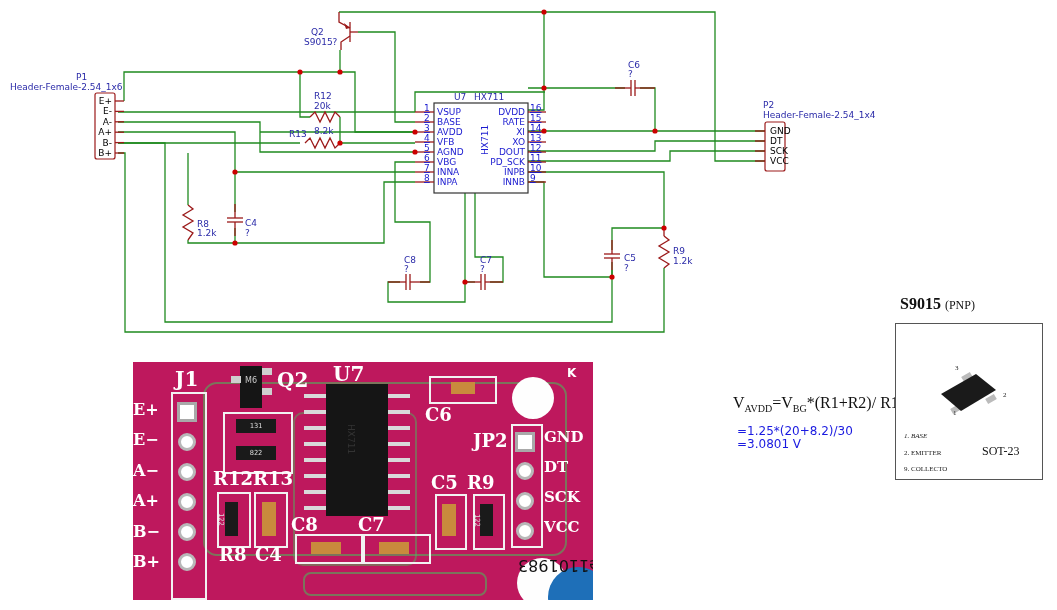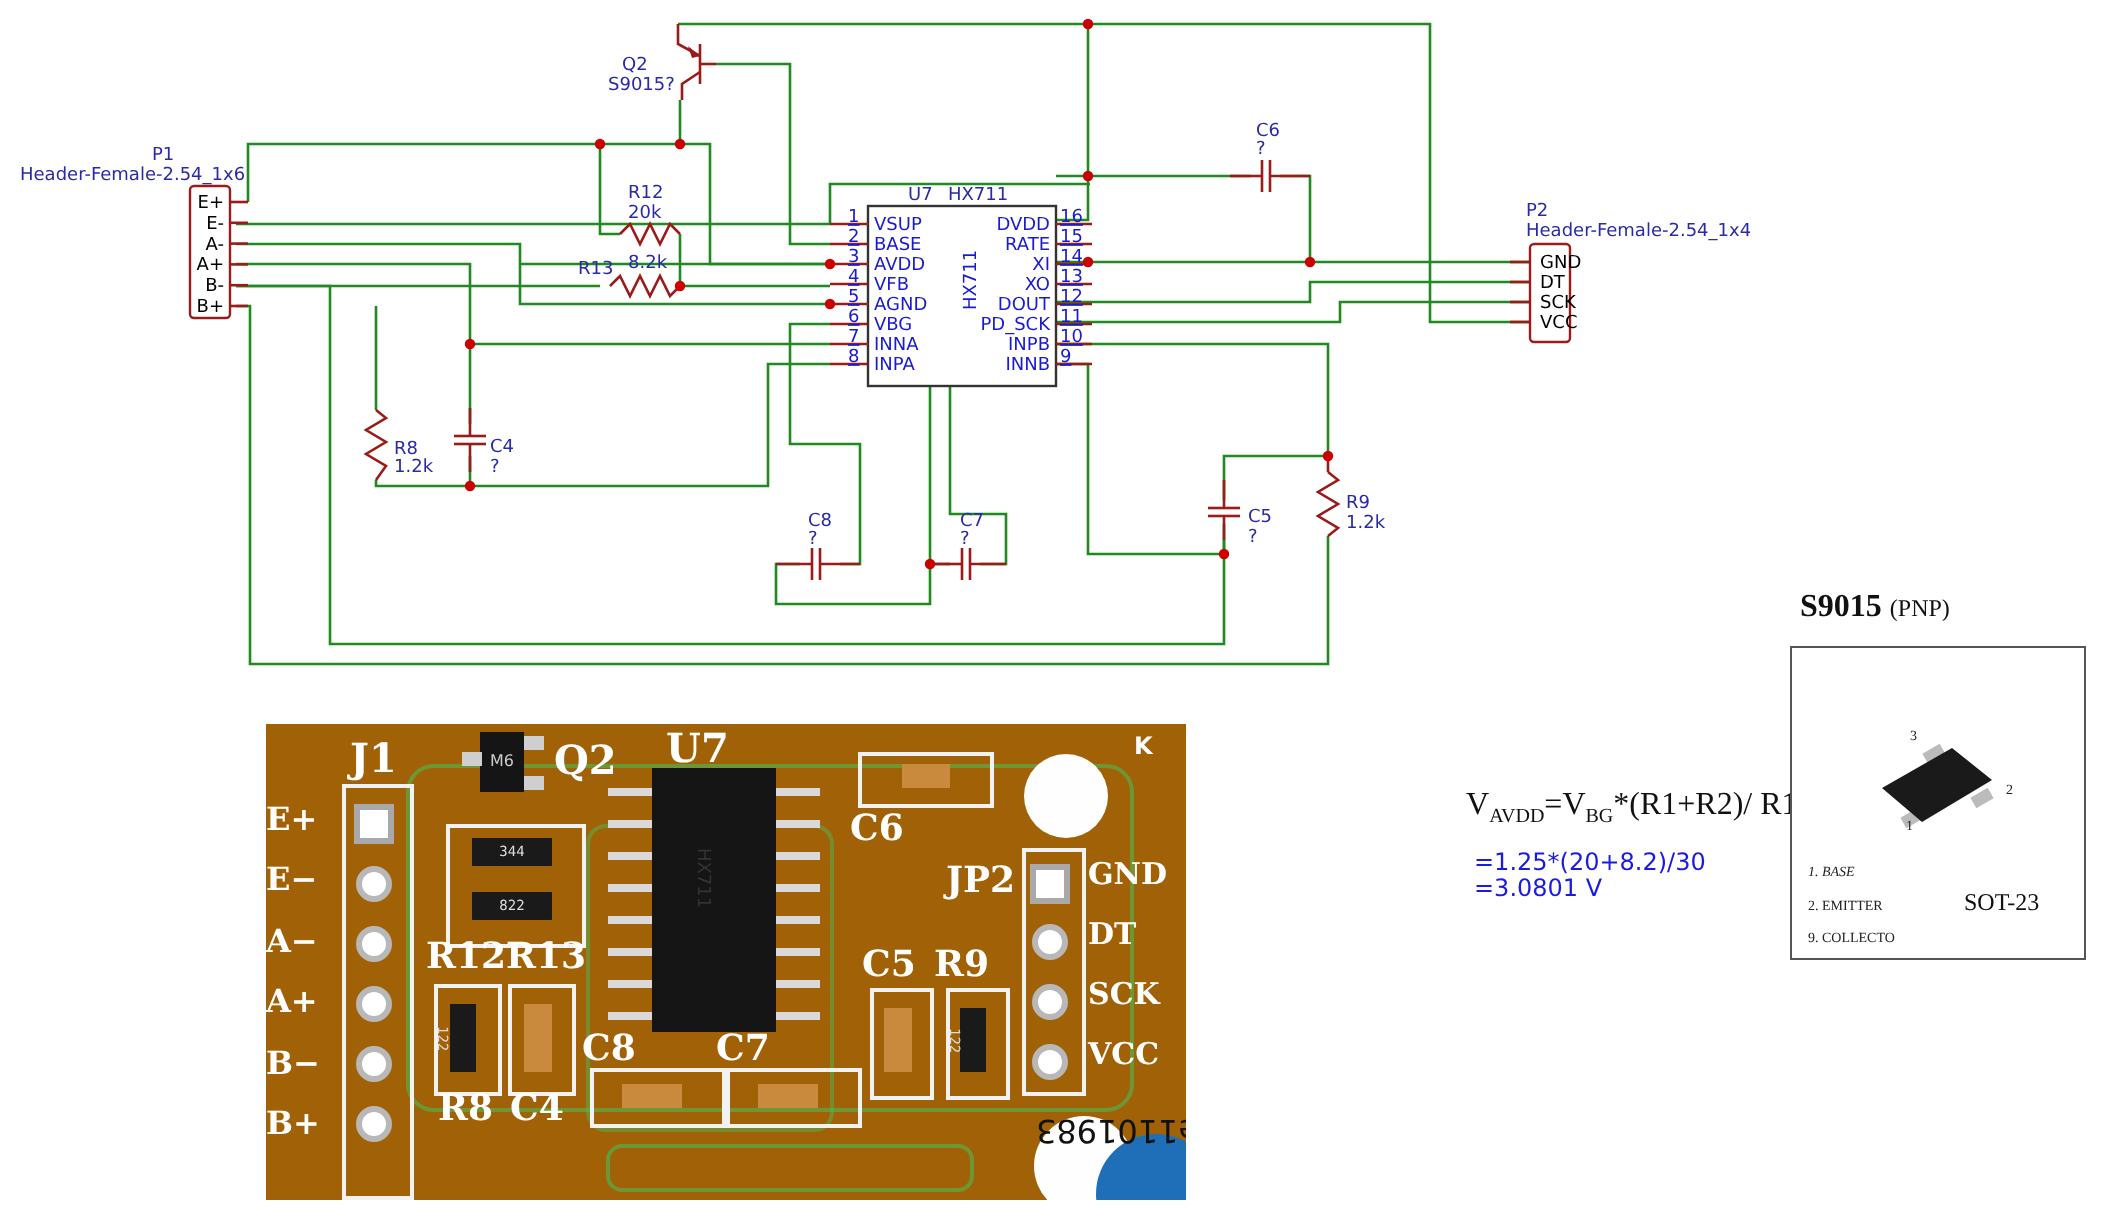--- a/index.html
+++ b/index.html
@@ -10,21 +10,21 @@
   .comp { stroke: #9b1a1a; stroke-width: 1.3; fill: none; }
   .junc { fill: #cc0000; }
   .lbl { fill: #2a2aa8; font-family: "DejaVu Sans", sans-serif; font-size: 9px; }
   .pinnum { fill: #1a1ad0; font-family: "DejaVu Sans", sans-serif; font-size: 9px; text-decoration: underline; }
   .pinname { fill: #1a1ad0; font-family: "DejaVu Sans", sans-serif; font-size: 9px; }
   .hdrtxt { fill: #000; font-family: "DejaVu Sans", sans-serif; font-size: 9px; }
   .ic { stroke: #333; stroke-width: 1.2; fill: #ffffff; }
   .hdrbox { stroke: #9b1a1a; stroke-width: 1.2; fill: #fff; }
 
   
-  #pcb { position: absolute; left: 133px; top: 362px; width: 460px; height: 238px; background: #a16207; overflow: hidden; }
+  #pcb { position: absolute; left: 133px; top: 362px; width: 460px; height: 238px; background: #be185d; overflow: hidden; }
   .silk { position: absolute; color: #ffffff; font-family: "DejaVu Serif", serif; font-weight: bold; }
   .silkbox { position: absolute; border: 2px solid #f2f2f2; }
   .pad { position: absolute; width: 18px; height: 18px; border-radius: 50%; background: #fff; border: 3px solid #b8b8b8; box-sizing: border-box; }
   .sqpad { position: absolute; width: 20px; height: 20px; background: #fff; border: 3px solid #a9a9a9; box-sizing: border-box; }
   .smd-r { position: absolute; background: #1a1a1a; color: #ddd; font-family: "DejaVu Sans Mono", monospace; font-size: 7px; text-align: center; }
   .smd-c { position: absolute; background: #c98a3d; }
   .endcap { position: absolute; background: #cfcfcf; }
   .ic-body { position: absolute; background: #151515; }
   .icpin { position: absolute; height: 4px; width: 22px; background: #d9d9d9; }
   .trace { position: absolute; border: 2px solid #44c25a; }
@@ -315,28 +315,28 @@
   <div class="pad" style="left:45px;top:161px;"></div>
   <div class="pad" style="left:45px;top:191px;"></div>
   <div class="silk" style="left:0px;top:38px;font-size:16px;">E+</div>
   <div class="silk" style="left:0px;top:68px;font-size:16px;">E−</div>
   <div class="silk" style="left:0px;top:99px;font-size:16px;">A−</div>
   <div class="silk" style="left:0px;top:129px;font-size:16px;">A+</div>
   <div class="silk" style="left:0px;top:160px;font-size:16px;">B−</div>
   <div class="silk" style="left:0px;top:190px;font-size:16px;">B+</div>
 
   <div class="silkbox" style="left:104px;top:2px;width:42px;height:26px;border-color:transparent;"></div>
-  <div class="ic-body" style="left:107px;top:4px;width:22px;height:30px;color:#ccc;font-size:8px;text-align:center;line-height:30px;">M6</div>
+  <div class="ic-body" style="left:107px;top:4px;width:22px;height:42px;color:#ccc;font-size:8px;text-align:center;line-height:30px;">M6</div>
   <div class="endcap" style="left:98px;top:14px;width:10px;height:7px;"></div>
   <div class="endcap" style="left:129px;top:6px;width:10px;height:7px;"></div>
   <div class="endcap" style="left:129px;top:26px;width:10px;height:7px;"></div>
   <div class="silk" style="left:144px;top:6px;font-size:20px;">Q2</div>
 
   <div class="silkbox" style="left:90px;top:50px;width:66px;height:58px;"></div>
-  <div class="smd-r" style="left:103px;top:57px;width:40px;height:14px;line-height:14px;">344</div>
+  <div class="smd-r" style="left:103px;top:57px;width:40px;height:14px;line-height:14px;">131</div>
   <div class="smd-r" style="left:103px;top:84px;width:40px;height:14px;line-height:14px;">822</div>
   <div class="silk" style="left:80px;top:106px;font-size:18px;">R12</div>
   <div class="silk" style="left:120px;top:106px;font-size:18px;">R13</div>
 
   <div class="silkbox" style="left:84px;top:130px;width:30px;height:52px;"></div>
   <div class="smd-r" style="left:92px;top:140px;width:13px;height:34px;line-height:34px;writing-mode:vertical-rl;">122</div>
   <div class="silkbox" style="left:121px;top:130px;width:30px;height:52px;"></div>
   <div class="smd-c" style="left:129px;top:140px;width:14px;height:34px;"></div>
   <div class="silk" style="left:86px;top:182px;font-size:18px;">R8</div>
   <div class="silk" style="left:122px;top:182px;font-size:18px;">C4</div>

